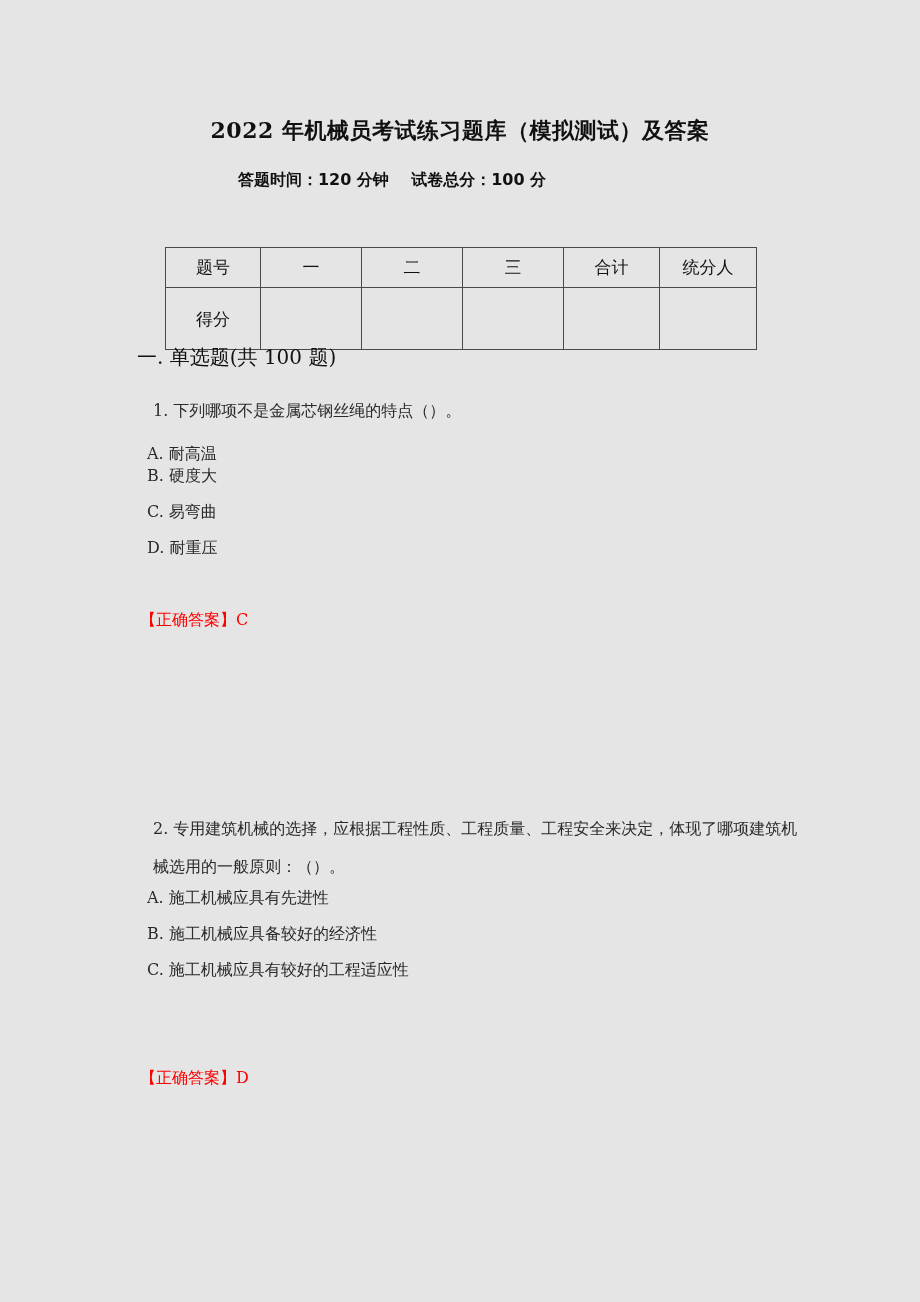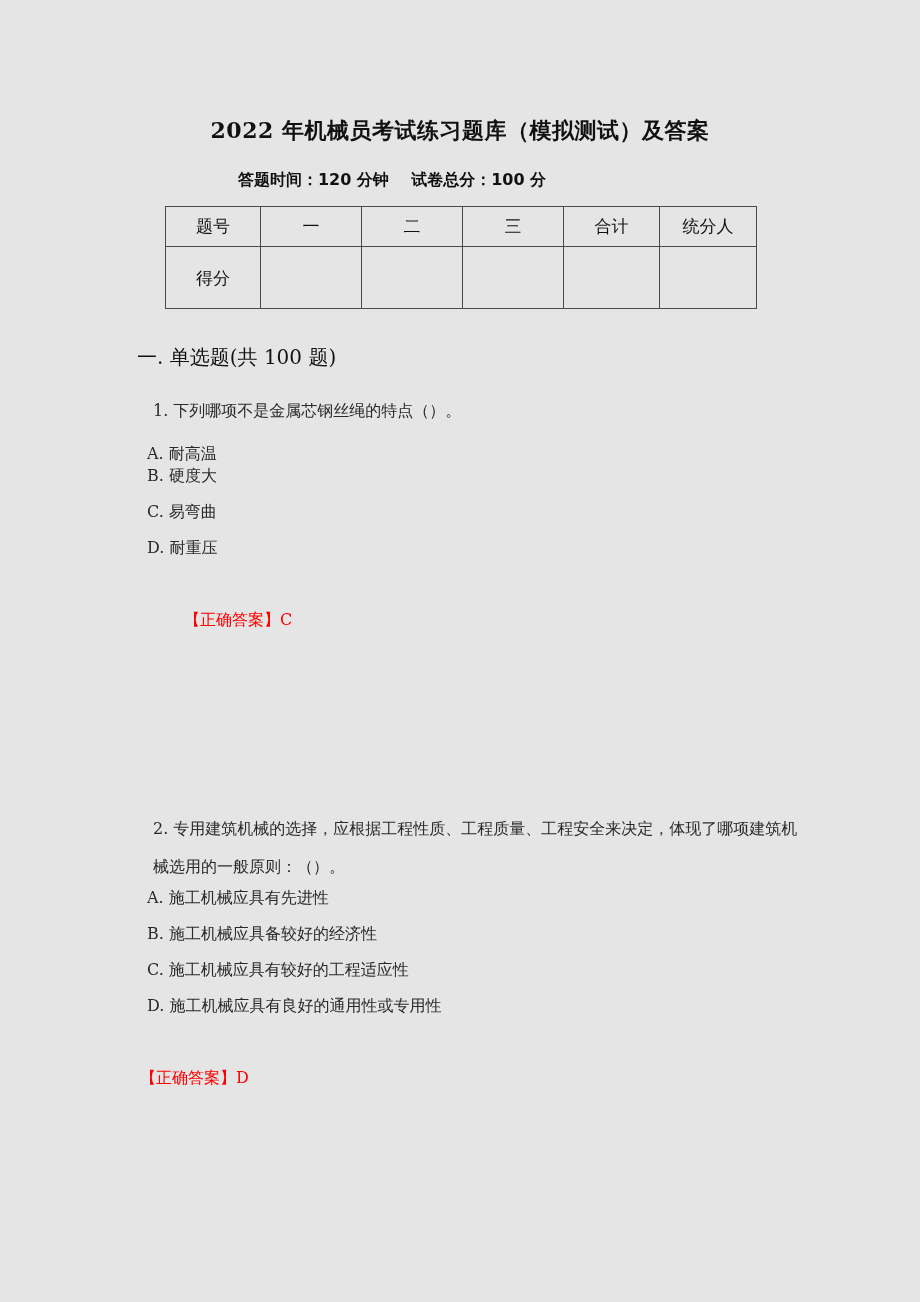--- a/index.html
+++ b/index.html
@@ -56,20 +56,21 @@
   .score-table-wrap {
     position: absolute;
     left: 165px;
     top: 206px;
     width: 592px;
   }
   table.score-table {
     border-collapse: collapse;
     width: 592px;
     table-layout: fixed;
+    margin-top: 41px;
   }
   table.score-table td {
     border: 1px solid #4a4a4a;
     text-align: center;
     vertical-align: middle;
     font-family: "DejaVu Serif", "Liberation Serif", serif;
     font-size: 17px;
     color: #111;
     padding: 0;
   }
@@ -122,21 +123,21 @@
     color: #ff0000;
     white-space: pre;
   }
 
   
   .q1-text  { top: 392px; }
   .q1-a     { top: 444px; }
   .q1-b     { top: 466px; }
   .q1-c     { top: 502px; }
   .q1-d     { top: 538px; }
-  .q1-ans   { top: 610px; margin-left: 44px; }
+  .q1-ans   { top: 610px; }
 
   
   .q2-text  { top: 810px; width: 660px; white-space: normal; }
   .q2-a     { top: 888px; }
   .q2-b     { top: 924px; }
   .q2-c     { top: 960px; }
   .q2-d     { top: 996px; }
   .q2-ans   { top: 1068px; }
 </style>
 </head>
@@ -185,16 +186,15 @@
   <div class="opt q1-a">A. 耐高温</div>
   <div class="opt q1-b">B. 硬度大</div>
   <div class="opt q1-c">C. 易弯曲</div>
   <div class="opt q1-d">D. 耐重压</div>
   <div class="answer q1-ans">【正确答案】C</div>
 
   <div class="qtext q2-text">2. 专用建筑机械的选择，应根据工程性质、工程质量、工程安全来决定，体现了哪项建筑机械选用的一般原则：（）。</div>
   <div class="opt q2-a">A. 施工机械应具有先进性</div>
   <div class="opt q2-b">B. 施工机械应具备较好的经济性</div>
   <div class="opt q2-c">C. 施工机械应具有较好的工程适应性</div>
-  <div class="opt q2-d">D. 施工机械应具有良好的通用性或专用性</div>
   <div class="answer q2-ans">【正确答案】D</div>
 
 </div>
 
 </body></html>

